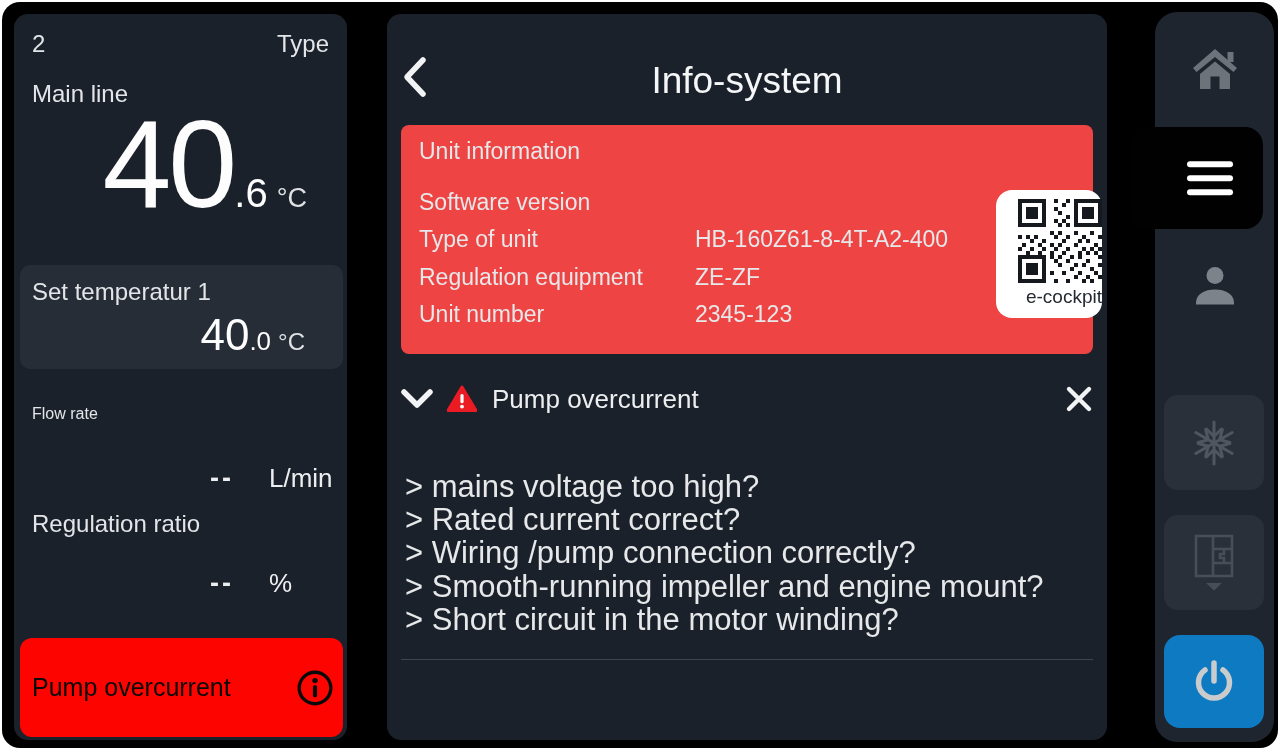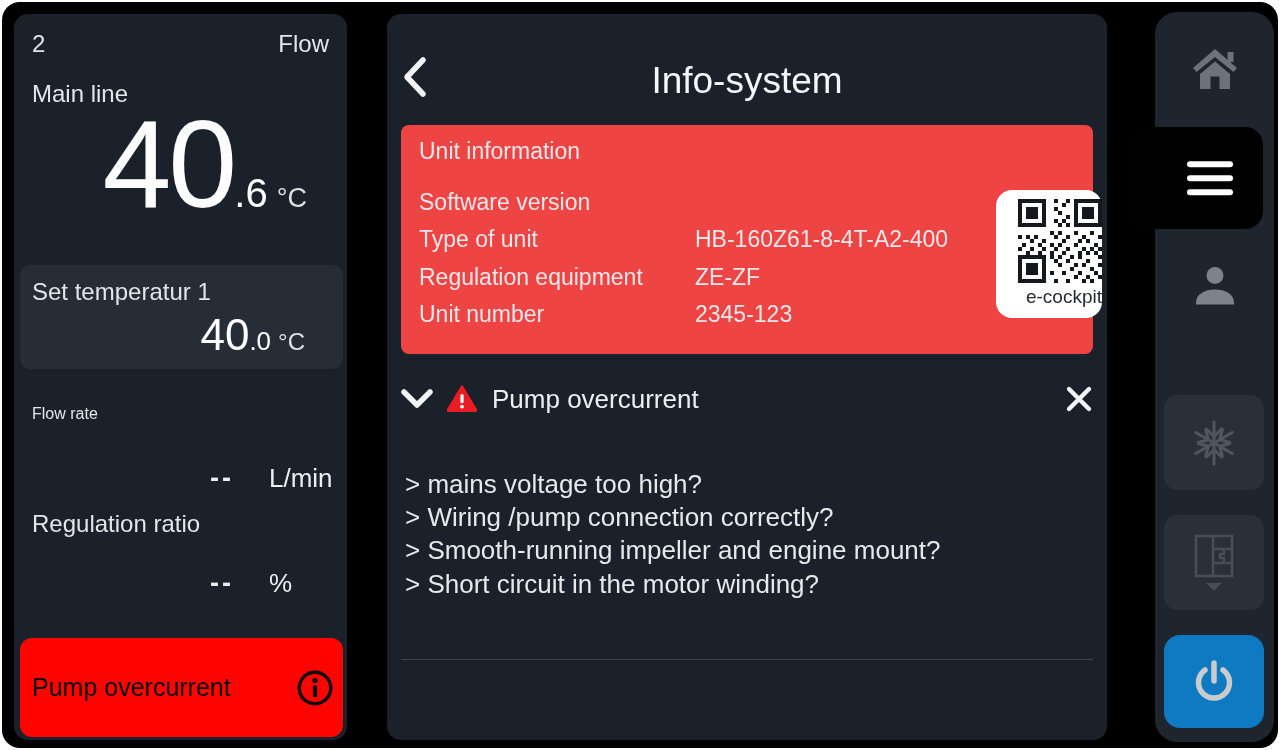--- a/index.html
+++ b/index.html
@@ -44,21 +44,21 @@
   .qr-caption { font-size:19px; color:#262b31; line-height:1; }
   .alarm-header { position:absolute; left:13px; right:14px; top:366px; height:38px; display:flex; align-items:center; }
   .alarm-header .ttl { margin-left:15px; font-size:26px; color:#eceeef; }
   .alarm-header .warn { margin-left:13px; }
   .close-btn { margin-left:auto; width:28px; height:28px; cursor:pointer; }
   .collapse-btn { width:34px; height:24px; cursor:pointer; }
   .alarm-meta { position:absolute; left:0; right:0; top:420px; height:28px; font-size:23px; color:#e6e8ea; }
   .alarm-meta span { position:absolute; white-space:nowrap; }
   .am-date { left:18px; } .am-time { left:155px; } .am-class { left:298px; }
   .am-mode { left:332px; } .am-code { left:550px; } .am-hours { right:13px; }
-  .alarm-checklist { position:absolute; left:18px; top:455px; font-size:26px; color:#e6e8ea; }
+  .alarm-checklist { position:absolute; left:18px; top:455px; font-size:31px; color:#e6e8ea; }
   .alarm-checklist div { height:33.2px; white-space:nowrap; }
   .divider { position:absolute; left:14px; right:14px; top:645px; height:1px; background:#3e444e; }
 
   
   .sb-col { position:absolute; left:1153px; top:10px; width:119px; height:730px; background:#1f252f; border-radius:22px; }
   .sb-btn { position:absolute; display:flex; align-items:center; justify-content:center; cursor:pointer; }
   #btn-home  { left:1153px; top:12px;  width:119px; height:110px; }
   #tab-menu  { left:1128px; top:125px; width:133px; height:102px; background:#010101; border-radius:18px; }
   #btn-user  { left:1153px; top:230px; width:119px; height:108px; }
   #btn-cool  { left:1162px; top:393px; width:100px; height:95px; background:#2a303a; border-radius:14px; }
@@ -69,21 +69,21 @@
   .hamburger i:last-child { margin-bottom:0; }
 </style>
 </head>
 <body>
 
 <div class="screen">
 
   <div class="panel" id="zone-panel">
     <div class="zp-row1">
       <span>2</span>
-      <span>Flow</span>
+      <span>Type</span>
     </div>
     <div class="zp-mainline-label">Main line</div>
     <div class="zp-bigtemp">
       <span class="big">40</span><span class="mid">.6</span><span class="unit">°C</span>
     </div>
 
     <div class="set-card">
       <div class="lbl">Set temperatur 1</div>
       <div class="val">
         <span class="v1">40</span><span class="v2">.0</span><span class="vu">°C</span>
@@ -158,20 +158,21 @@
       </svg>
       <span class="ttl">Pump overcurrent</span>
       <svg class="close-btn" viewBox="0 0 28 28">
         <path d="M4 4 L24 24 M24 4 L4 24" stroke="#f2f3f4" stroke-width="4.4" stroke-linecap="round"></path>
       </svg>
     </div>
 
 
     <div class="alarm-checklist">
       <div>&gt; mains voltage too high?</div>
+      <div>&gt; Rated current correct?</div>
       <div>&gt; Wiring /pump connection correctly?</div>
       <div>&gt; Smooth-running impeller and engine mount?</div>
       <div>&gt; Short circuit in the motor winding?</div>
     </div>
 
     <div class="divider"></div>
   </div>
 
   <div class="sb-col"></div>
 

